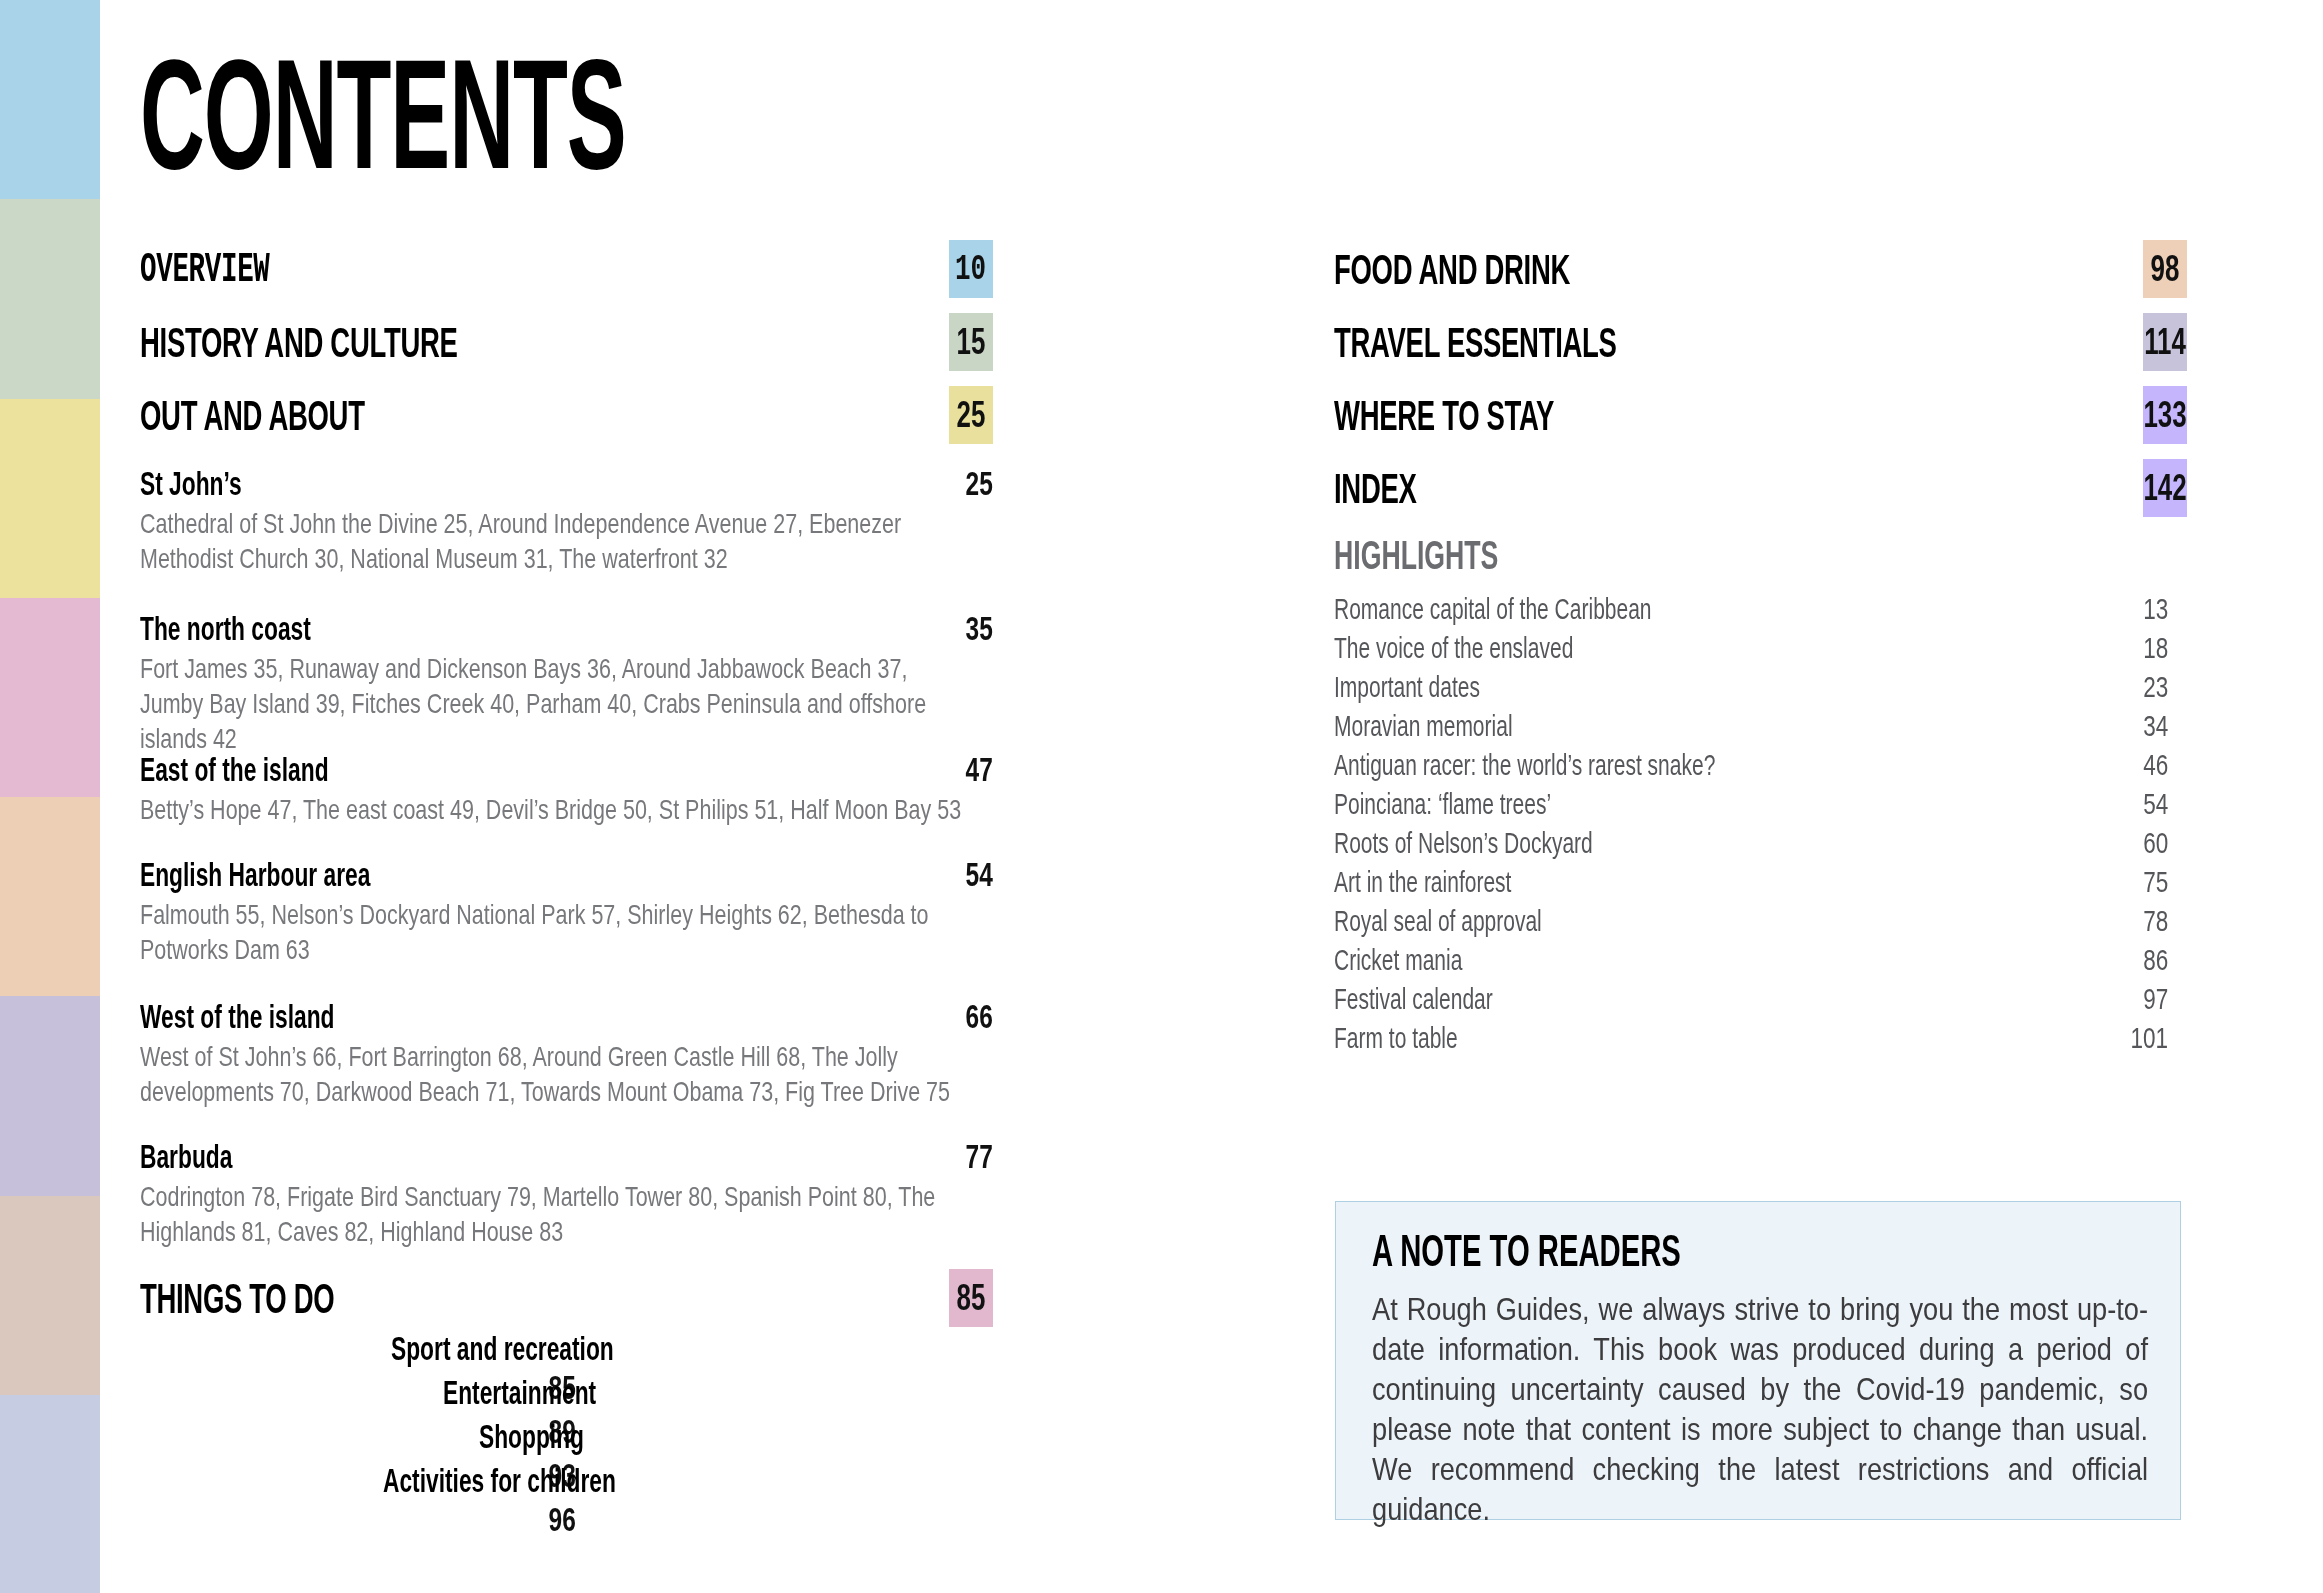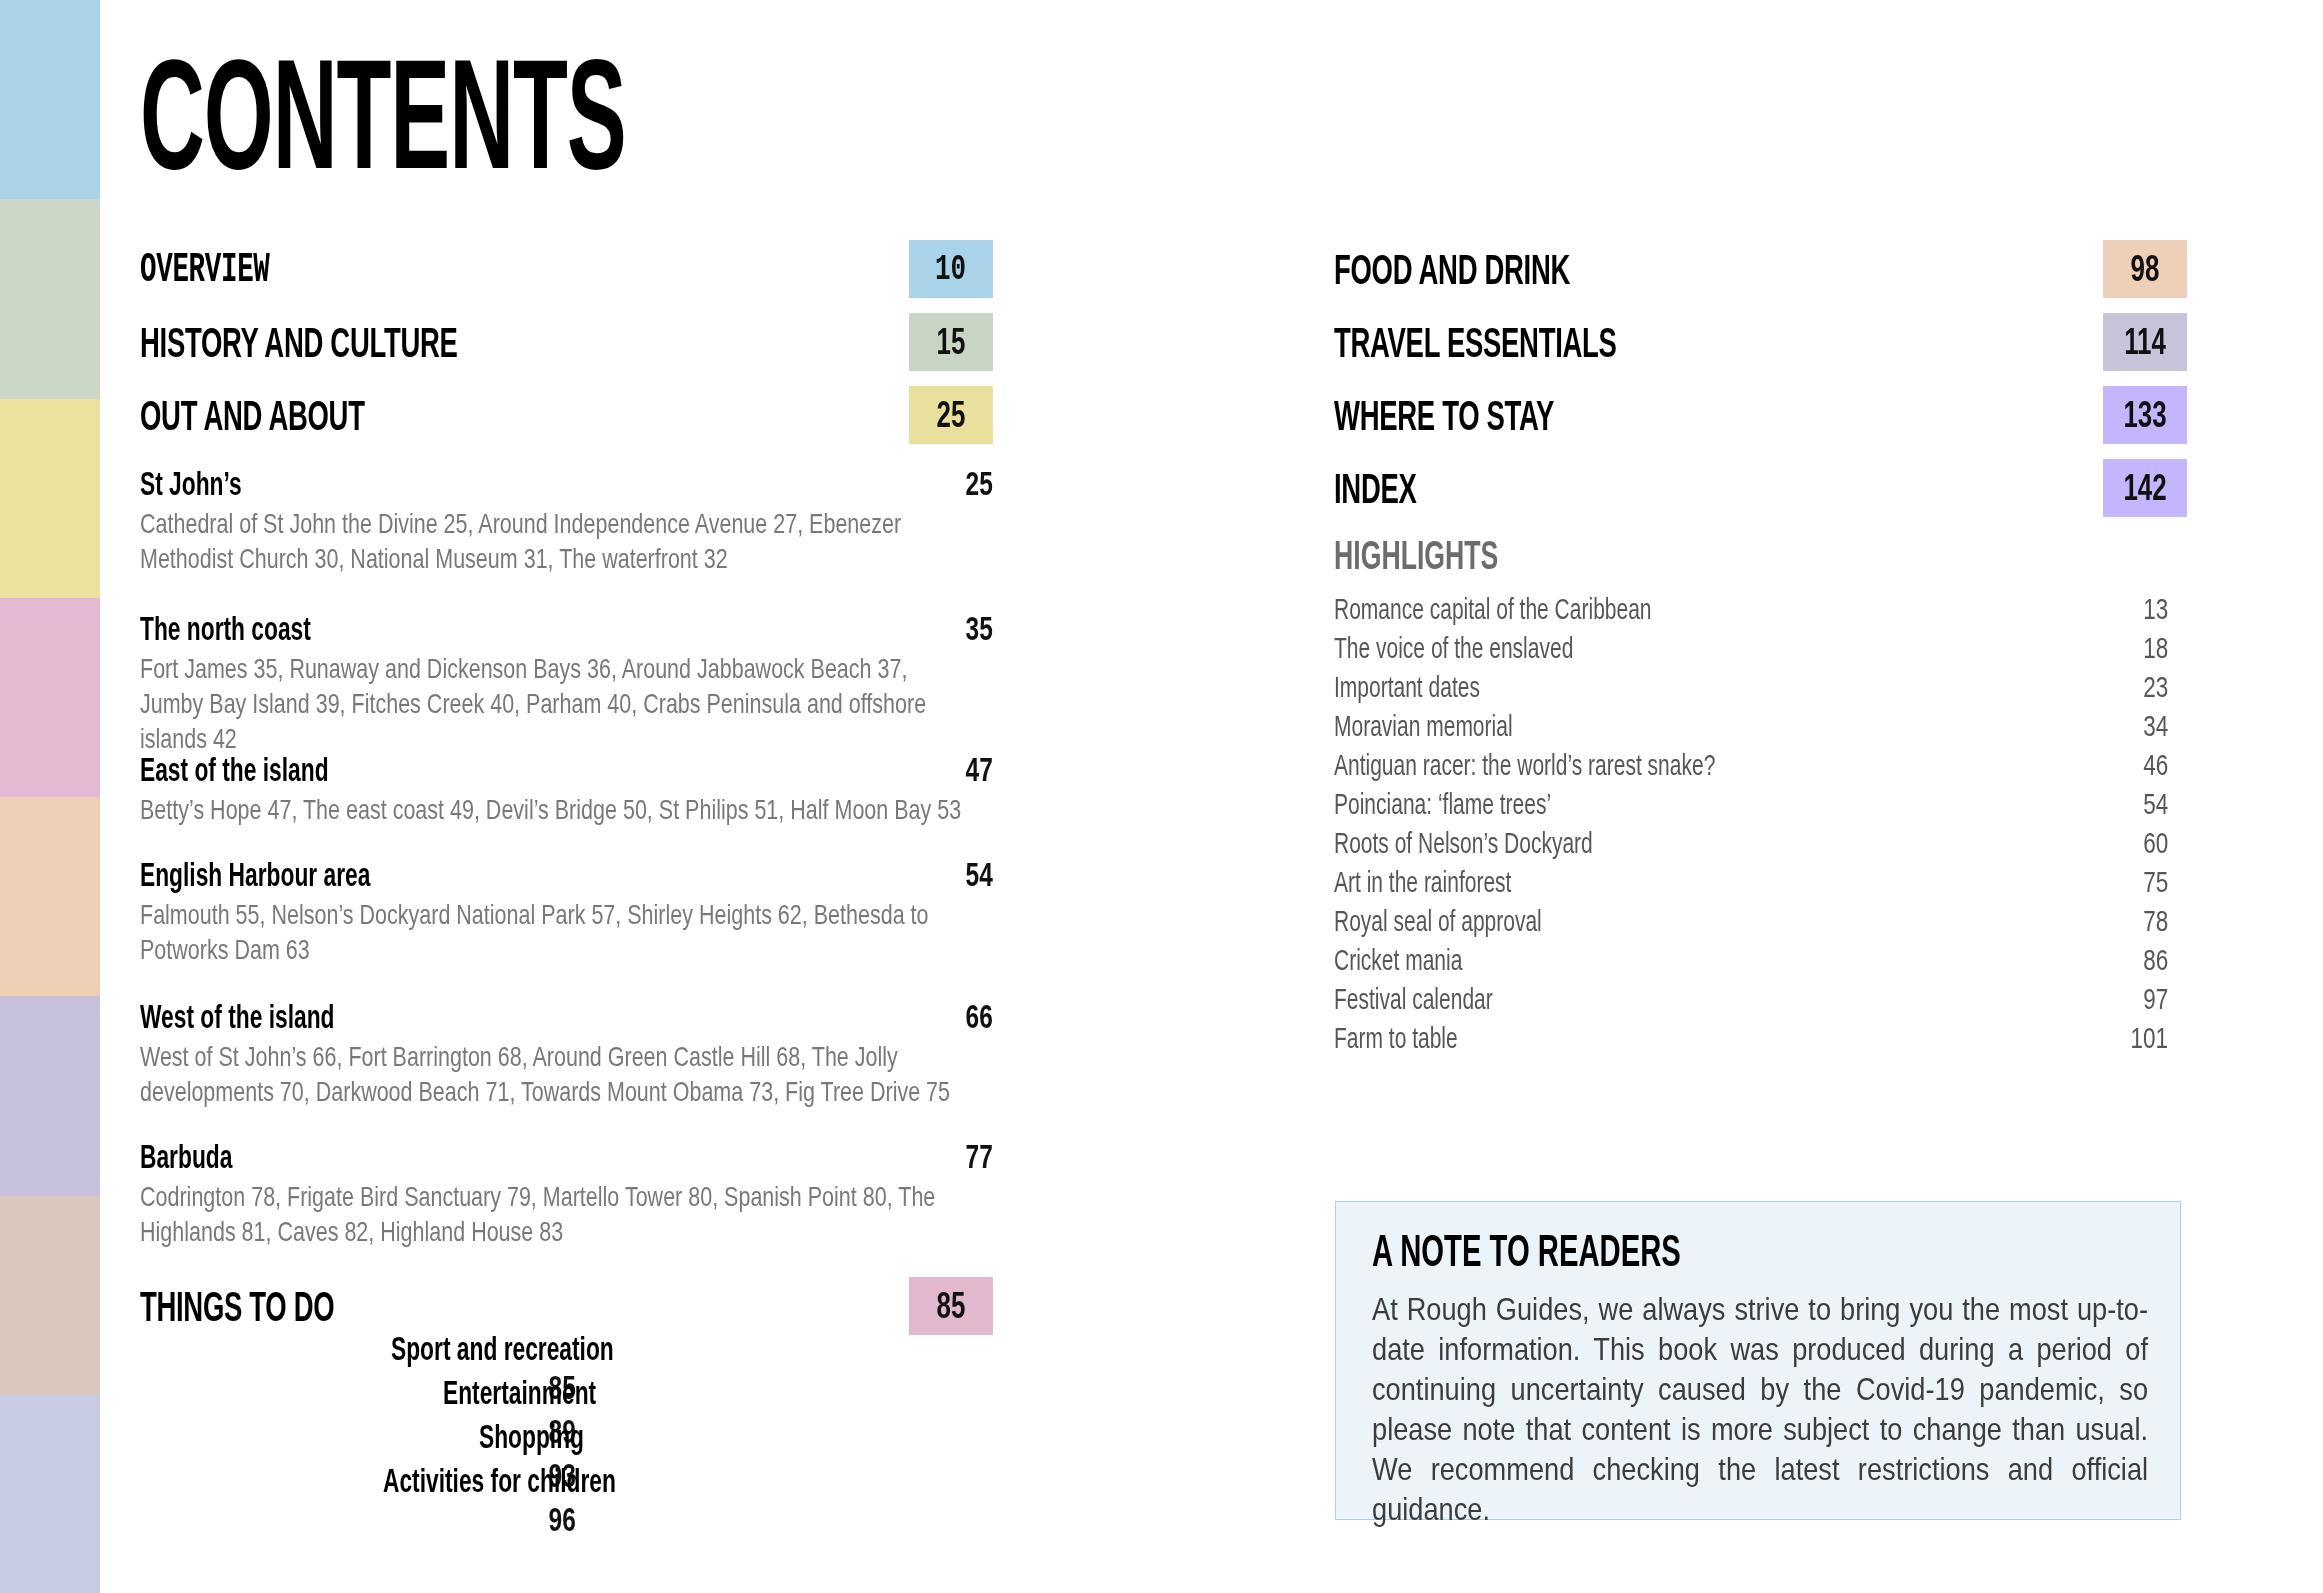--- a/index.html
+++ b/index.html
@@ -17,21 +17,21 @@
   
   .contents-title{
     position:absolute;left:0;top:34px;font-size:155px;line-height:1.05;font-weight:700;
     color:#000;white-space:nowrap;display:inline-block;transform:scaleX(0.58);
     transform-origin:left top;letter-spacing:-1.9px;
   }
   
   .sec-row{position:absolute;left:0;width:853px;height:58px;display:flex;align-items:center;justify-content:space-between;}
   .sec-label{font-size:43px;font-weight:700;color:#000;white-space:nowrap;display:inline-block;
     transform:scaleX(0.64);transform-origin:left center;letter-spacing:-0.5px;}
-  .page-box{width:84px;height:58px;display:flex;align-items:center;justify-content:center;flex:0 0 auto;}
+  .page-box{width:44px;height:58px;display:flex;align-items:center;justify-content:center;flex:0 0 auto;}
   .page-box span{font-size:36px;font-weight:700;color:#111;display:inline-block;transform:scaleX(0.72);transform-origin:center center;}
   
   .subsection{position:absolute;left:0;width:853px;}
   .subhead-row{height:41px;display:flex;align-items:center;justify-content:space-between;}
   .subhead{font-size:34px;font-weight:700;color:#000;white-space:nowrap;display:inline-block;
     transform:scaleX(0.67);transform-origin:left center;}
   .subnum{font-size:34px;font-weight:700;color:#111;display:inline-block;transform:scaleX(0.72);transform-origin:right center;}
   .desc{width:1087px;font-size:28px;line-height:35px;color:#77787b;
     transform:scaleX(0.768);transform-origin:left top;margin-top:1.9px;}
   
@@ -131,21 +131,21 @@
   </div>
 
   <div class="subsection" style="top:1136px;">
     <div class="subhead-row">
       <span class="subhead">Barbuda</span>
       <span class="subnum">77</span>
     </div>
     <div class="desc">Codrington  78, Frigate Bird Sanctuary 79, Martello Tower 80, Spanish Point 80, The Highlands 81, Caves 82, Highland House 83</div>
   </div>
 
-  <div class="sec-row" style="top:1269px;margin-top:8px;">
+  <div class="sec-row" style="top:1269px;">
     <span class="sec-label">THINGS TO DO</span>
     <span class="page-box" style="background-color: rgb(226, 184, 207);">
         <span>85</span>
       </span>
   </div>
 
   <div class="thin-row" style="top:1329px;">
     <span class="thin-label">Sport and recreation</span>
     <span class="subnum">85</span>
   </div>

